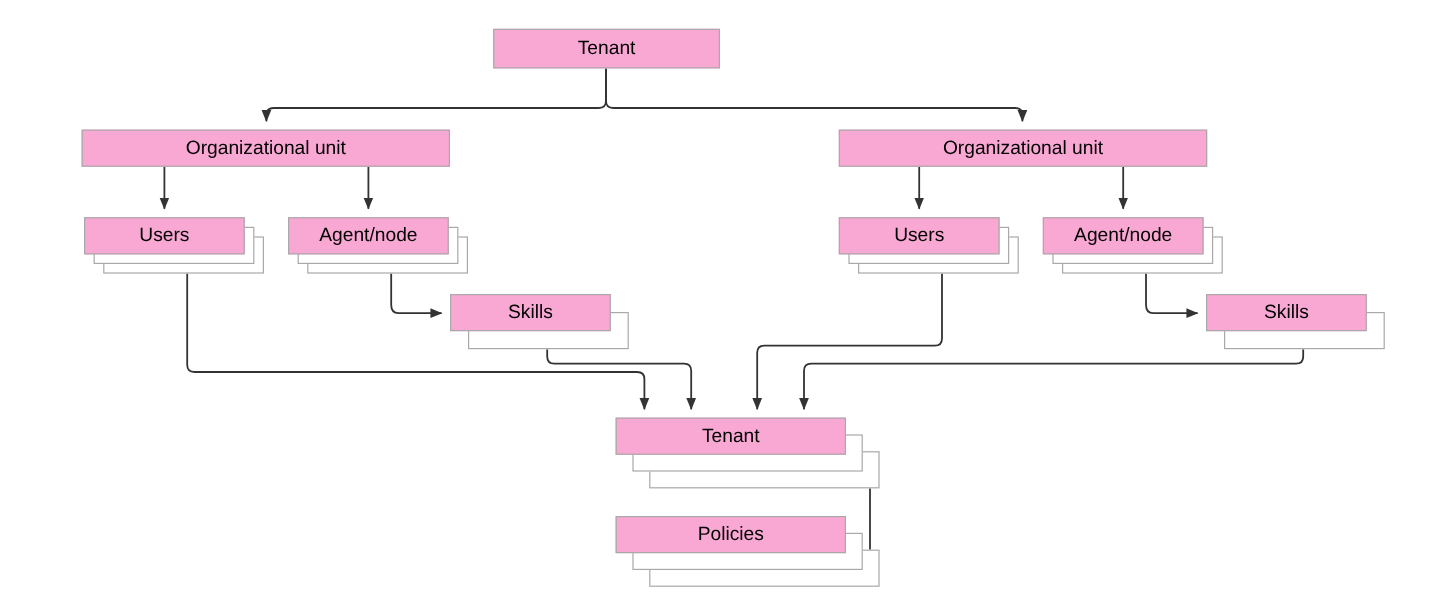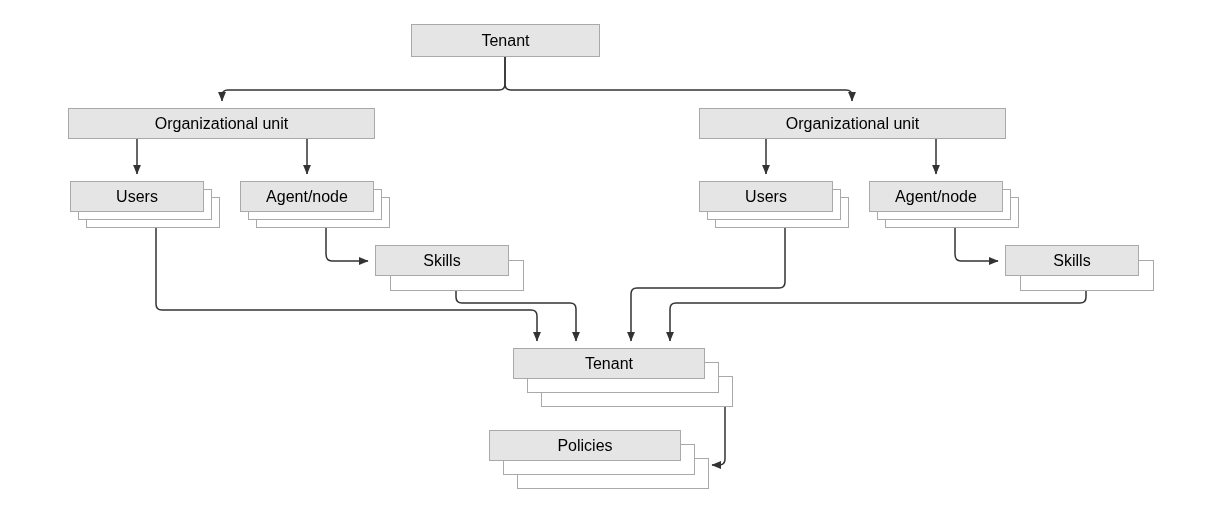--- a/index.html
+++ b/index.html
@@ -33,21 +33,21 @@
     position: absolute;
     box-sizing: border-box;
     background: #ffffff;
     border: 1px solid #a9a9a9;
   }
   .node .face {
     position: absolute;
     left: 0;
     top: 0;
     box-sizing: border-box;
-    background: #e5e5e5;
+    background: #f9a8d4;
     border: 1px solid #a9a9a9;
     display: flex;
     align-items: center;
     justify-content: center;
   }
   .node .label {
     font-family: "Liberation Sans", sans-serif;
     font-size: 16px;
     color: #000000;
     line-height: 1;
@@ -158,21 +158,21 @@
   </div>
 
   <div class="node" style="left:513px; top:348px; width:192px; height:31px;">
     <div class="stack-shadow" style="left:28px; top:28px; width:192px; height:31px;"></div>
     <div class="stack-shadow" style="left:14px; top:14px; width:192px; height:31px;"></div>
     <div class="face" style="width:192px; height:31px;">
       <span class="label">Tenant</span>
     </div>
   </div>
 
-  <div class="node" style="left:489px; top:430px; width:228px; height:31px;">
+  <div class="node" style="left:513px; top:430px; width:228px; height:31px;">
     <div class="stack-shadow" style="left:28px; top:28px; width:192px; height:31px;"></div>
     <div class="stack-shadow" style="left:14px; top:14px; width:192px; height:31px;"></div>
     <div class="face" style="width:192px; height:31px;">
       <span class="label">Policies</span>
     </div>
   </div>
 
 </div>
 
 </body></html>

